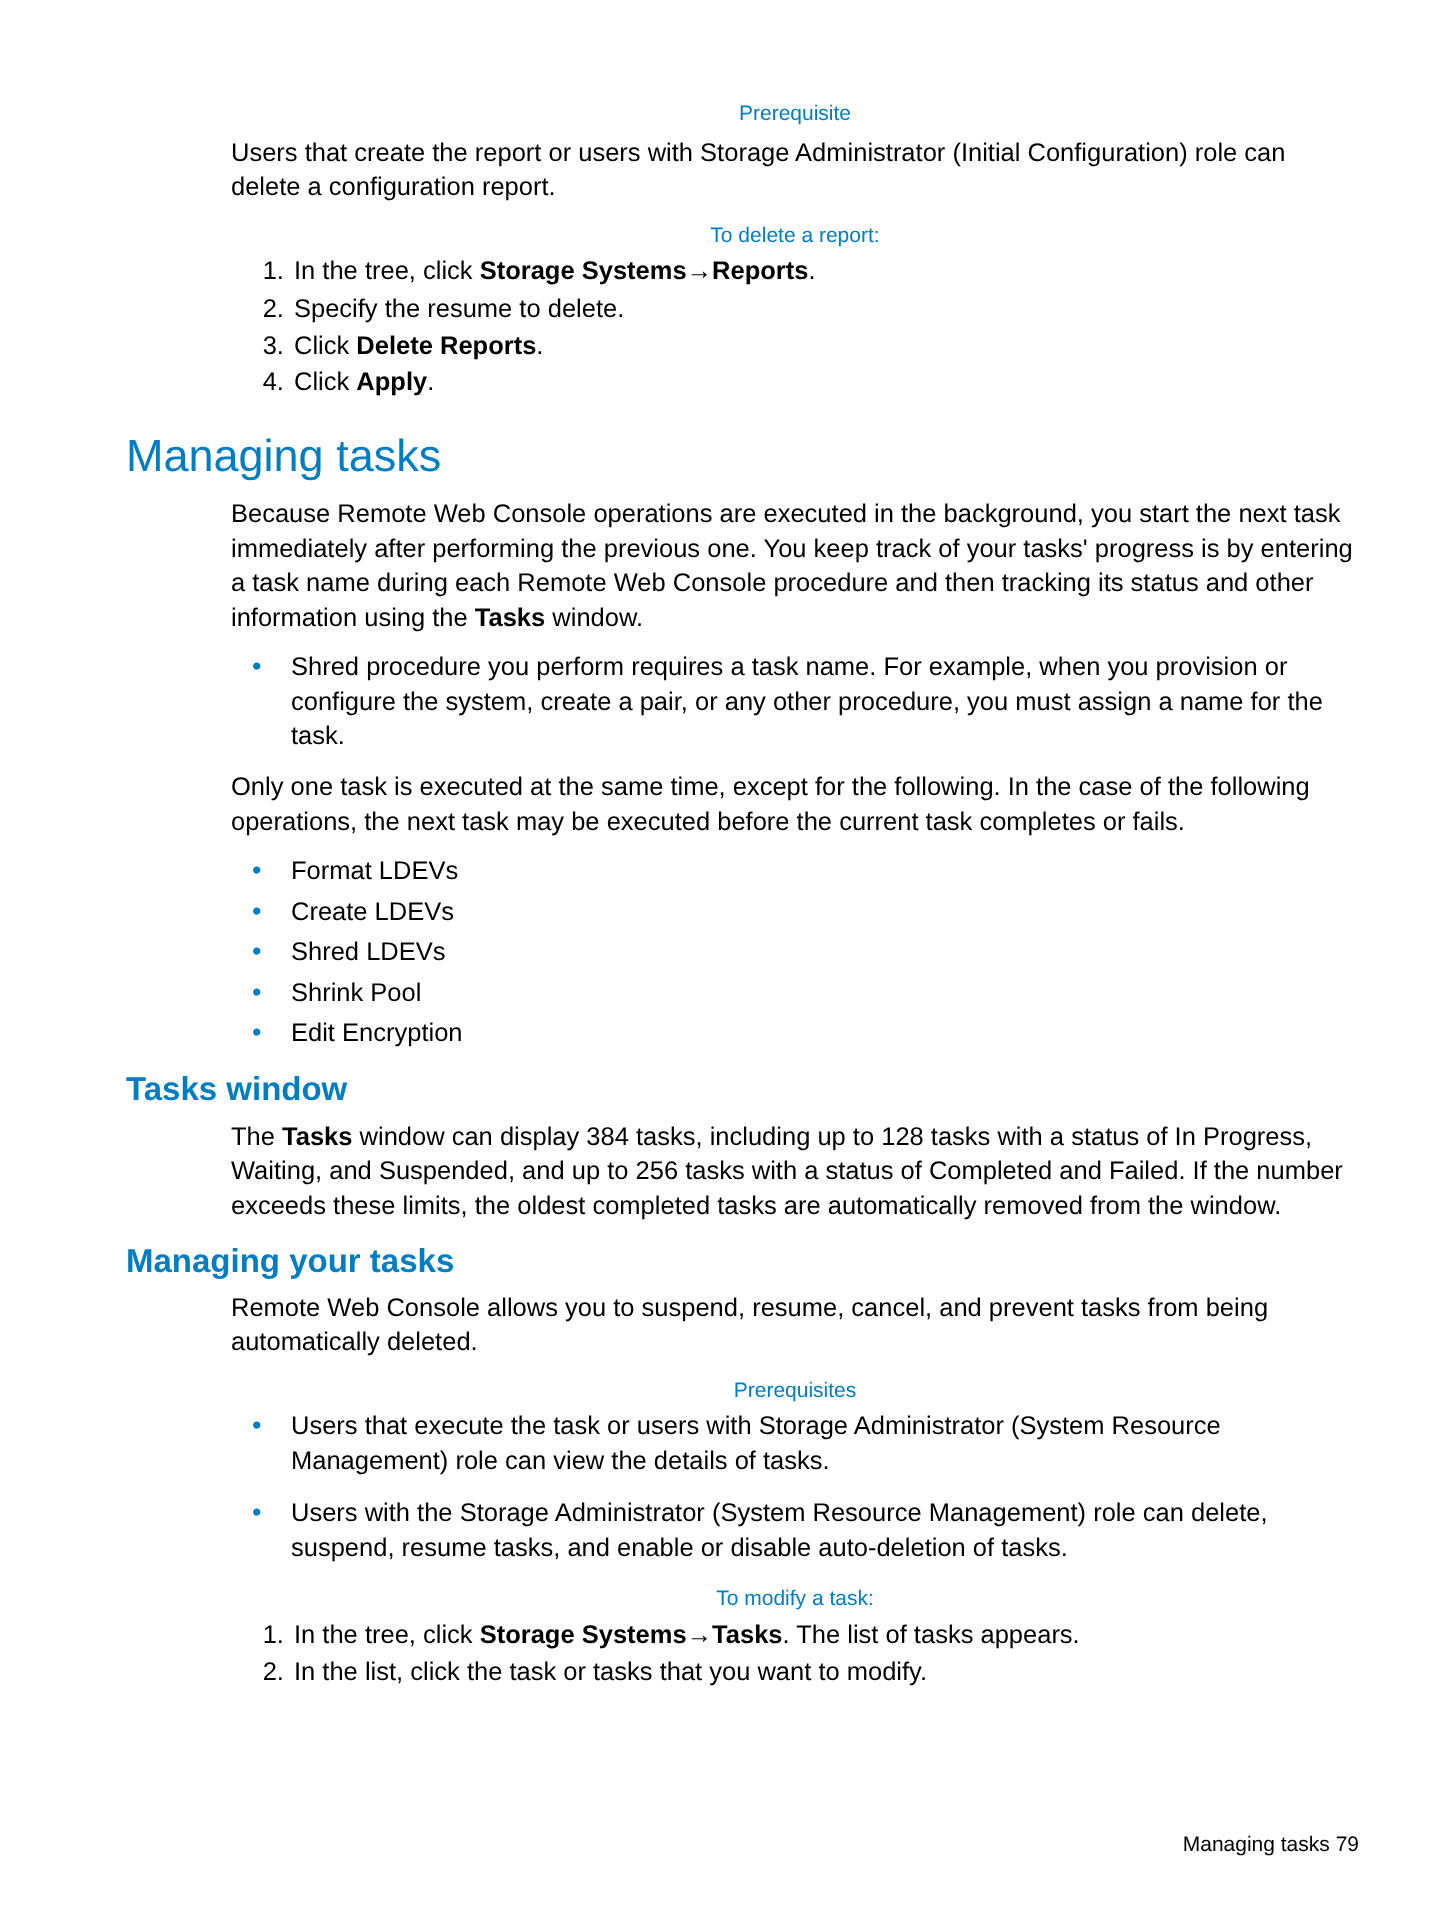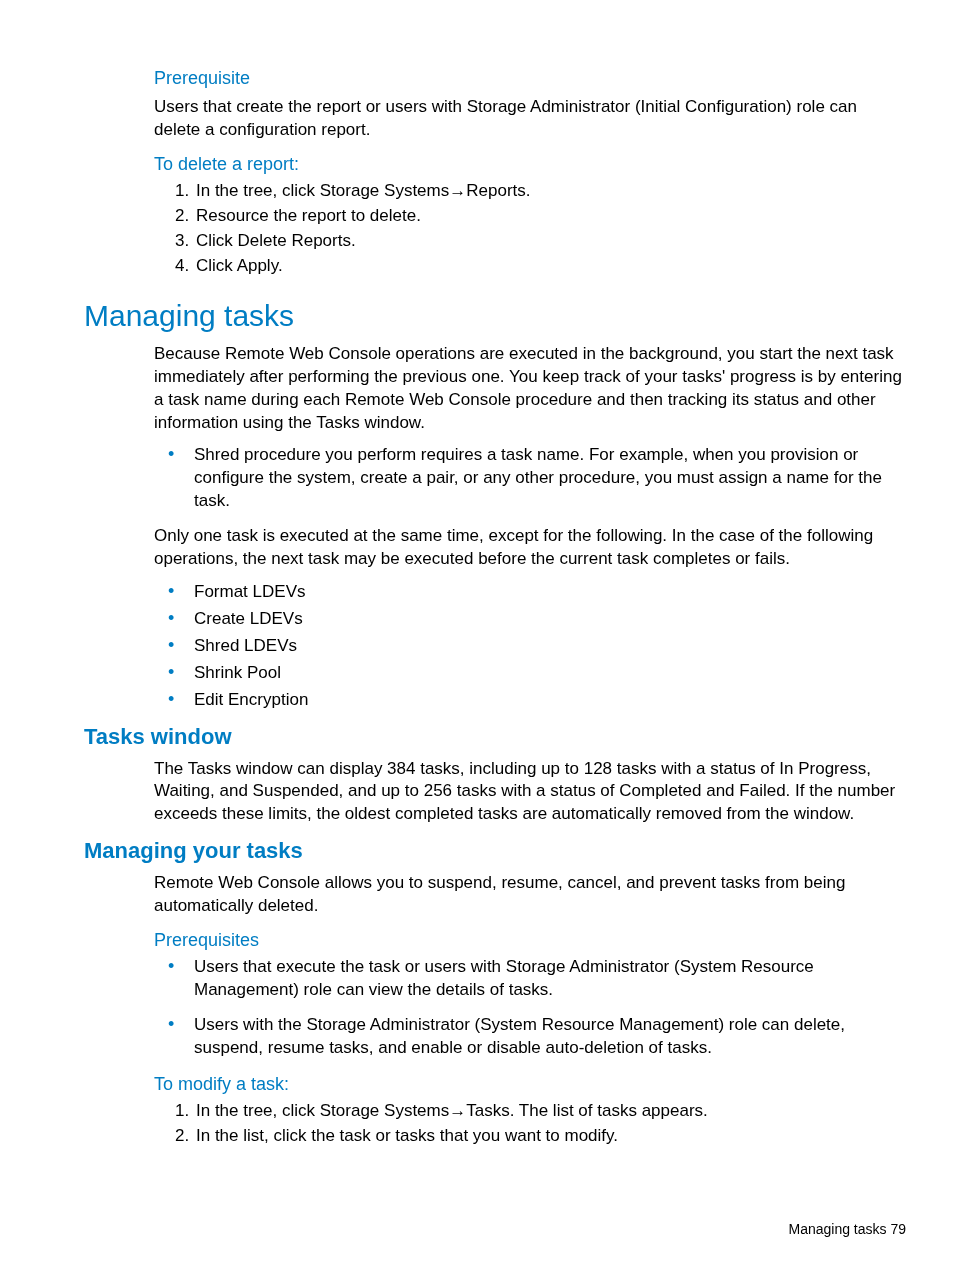--- a/index.html
+++ b/index.html
@@ -28,22 +28,23 @@
   }
   h2.subsection {
     color: #007dc3;
     font-weight: 700;
     font-size: 22px;
     margin: 4px 0 4px 0;
   }
   h3.minor {
     color: #007dc3;
     font-weight: 400;
-    font-size: 18px;
+    font-size: 14px;
     margin: 10px 0 4px 70px;
+    text-align: center;
   }
   p.body {
     margin: 6px 0 10px 70px;
   }
   ol.steps {
     margin: 4px 0 10px 70px;
     padding-left: 40px;
   }
   ol.steps li {
     padding-left: 2px;
@@ -62,21 +63,21 @@
   ul.bullets li::before {
     content: "•";
     color: #007dc3;
     position: absolute;
     left: -26px;
     top: 0;
     font-size: 18px;
     line-height: 1.2;
   }
   ul.tight li { margin: 4px 0; }
-  .b { font-weight: 400; }
+  .b { font-weight: 700; }
   .arrow { font-family: Arial, sans-serif; }
   .footer {
     position: absolute;
     bottom: 32px;
     right: 48px;
     font-size: 14px;
   }
   .footer .pnum { }
 </style>
 </head>
@@ -85,21 +86,21 @@
 <div class="page">
 
   <h3 class="minor">Prerequisite</h3>
   <p class="body">Users that create the report or users with Storage Administrator (Initial Configuration) role can delete a configuration report.</p>
 
   <h3 class="minor">To delete a report:</h3>
   <ol class="steps">
     <li>
       <span>In the tree, click </span><span class="b">Storage Systems</span><span class="arrow">→</span><span class="b">Reports</span><span>.</span>
     </li>
-    <li>Resource the report to delete.</li>
+    <li>Specify the resume to delete.</li>
     <li>
       <span>Click </span><span class="b">Delete Reports</span><span>.</span>
     </li>
     <li>
       <span>Click </span><span class="b">Apply</span><span>.</span>
     </li>
   </ol>
 
   <h1 class="section">Managing tasks</h1>
   <p class="body">

